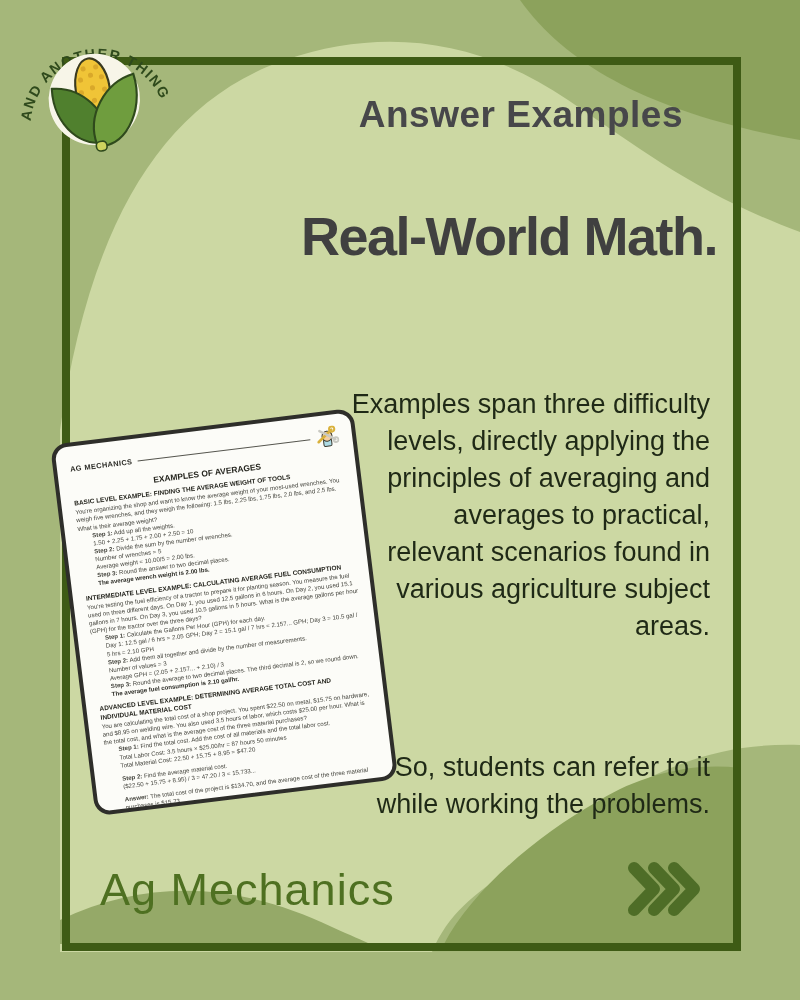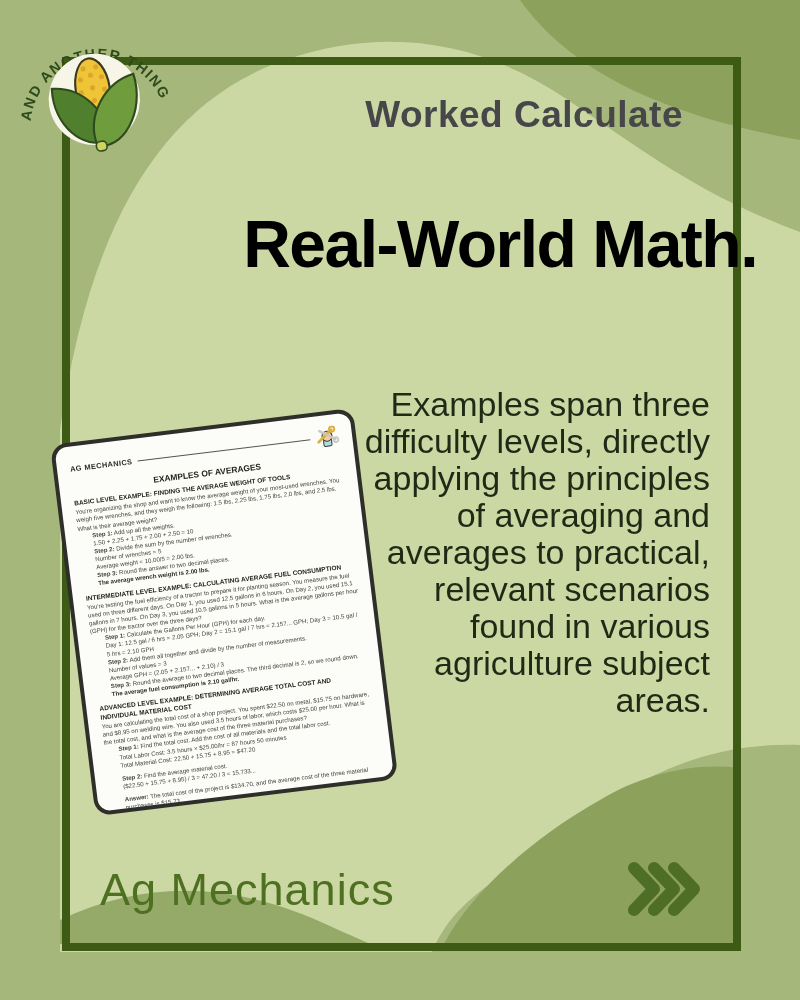--- a/index.html
+++ b/index.html
@@ -8,22 +8,22 @@
   #bg{position:absolute;left:0;top:0;z-index:0;}
   .frame{position:absolute;left:62px;top:57px;width:663px;height:878px;
          border:8px solid #3e5b15;z-index:2;}
   
   .badge{position:absolute;left:8px;top:6px;width:170px;height:170px;z-index:6;
          transform:rotate(-9deg);}
   
   .eyebrow{position:absolute;left:0;top:94px;width:683px;text-align:right;
            font-size:37px;font-weight:bold;color:#47474a;letter-spacing:.5px;z-index:3;}
   .title{position:absolute;left:0;top:200px;width:717px;text-align:right;
-         font-size:66px;font-weight:800;color:#000000;line-height:1.36;
-         letter-spacing:-1.5px;z-index:3;padding-left:40px;}
+         font-size:54px;font-weight:800;color:#404040;line-height:1.36;
+         letter-spacing:-1.5px;z-index:3;}
   
   .doc{position:absolute;left:50px;top:445px;width:305px;height:374px;
        background:#fcfcf8;border:4px solid #2e2e2a;border-radius:16px;
        transform:rotate(-7deg);transform-origin:0 0;z-index:4;
        padding:11px 13px 8px 13px;box-sizing:border-box;color:#45453e;
        display:flex;flex-direction:column;overflow:hidden;}
   .doc-header{display:flex;align-items:center;gap:5px;}
   .doc-brand{font-size:7.4px;font-weight:bold;color:#2c2c27;letter-spacing:.4px;}
   .doc-header .rule{flex:1;border-top:1px solid #55554e;}
   .doc-title{text-align:center;font-size:8.4px;font-weight:bold;color:#26261f;margin-top:5px;}
@@ -34,21 +34,21 @@
   .doc-line.emph{font-weight:bold;color:#2c2c26;}
   .doc-line.gap{margin-top:5px;}
   .doc-footer{margin-top:auto;}
   .pageline{display:flex;align-items:flex-end;gap:4px;}
   .pageline .rule{flex:1;border-top:0.8px solid #66665e;}
   .pagenum{font-size:6.5px;font-weight:bold;color:#33332d;}
   .docend .rule{border-top:0.8px solid #66665e;margin-top:13px;}
   .doc-code{font-size:4.6px;color:#55554e;margin-top:2px;}
   
   .copy{position:absolute;text-align:right;color:#1f2916;z-index:3;
-        font-size:34px;line-height:37px;}
+        font-size:27px;line-height:37px;}
   .copy.p1{left:350px;top:386px;width:360px;}
   .copy.p2{left:350px;top:749px;width:360px;}
   
   .product{position:absolute;left:100px;top:864px;font-size:45px;color:#4e7021;
            letter-spacing:1px;z-index:3;}
   .chevrons{position:absolute;left:627px;top:861px;z-index:3;}
 </style>
 </head>
 <body>
 <div id="canvas">
@@ -86,21 +86,21 @@
       <circle cx="71" cy="92" r="2.4"></circle>
           <circle cx="89" cy="92" r="2.4"></circle>
           <circle cx="80" cy="100" r="2.4"></circle>
     </g>
     <path d="M 42 72 C 38 108 64 134 86 128 C 92 102 70 74 42 72 Z" fill="#50802e" stroke="#2f4a1c" stroke-width="2"></path>
     <path d="M 120 70 C 126 108 98 140 76 131 C 70 102 92 74 120 70 Z" fill="#6f9d3e" stroke="#2f4a1c" stroke-width="2"></path>
     <rect x="75" y="128" width="10" height="9" rx="4" fill="#cdd35e" stroke="#2f4a1c" stroke-width="1.5"></rect>
   </g>
 </svg>
 
-<div class="eyebrow">Worked Calculate</div>
+<div class="eyebrow">Answer Examples</div>
 <div class="title">
   <div>Real-World Math.</div>
 </div>
 
 <div class="doc">
   <div class="doc-header">
     <span class="doc-brand">AG MECHANICS</span>
     <span class="rule"></span>
     <svg width="24" height="22" viewBox="0 0 24 22">
       <rect x="8" y="13" width="8" height="7" rx="1.5" fill="#aedce6" stroke="#3a3a30" stroke-width="1"></rect>
@@ -154,20 +154,21 @@
       <span class="pagenum">2</span>
     </div>
     <div class="docend">
           <div class="rule"></div>
         </div>
     <div class="doc-code">NAWEC.03</div>
   </div>
 </div>
 
 <div class="copy p1">Examples span three difficulty levels, directly applying the principles of averaging and averages to practical, relevant scenarios found in various agriculture subject areas.</div>
+<div class="copy p2">So, students can refer to it while working the problems.</div>
 
 <div class="product">Ag Mechanics</div>
 <svg class="chevrons" width="80" height="56" viewBox="0 0 80 56">
   <path d="M 7 7 L 27 28 L 7 49" stroke="#4e6d27" stroke-width="12" fill="none" stroke-linecap="round" stroke-linejoin="round"></path>
   <path d="M 27 7 L 47 28 L 27 49" stroke="#4e6d27" stroke-width="12" fill="none" stroke-linecap="round" stroke-linejoin="round"></path>
   <path d="M 47 7 L 67 28 L 47 49" stroke="#4e6d27" stroke-width="12" fill="none" stroke-linecap="round" stroke-linejoin="round"></path>
 </svg>
 
 </div>
 

